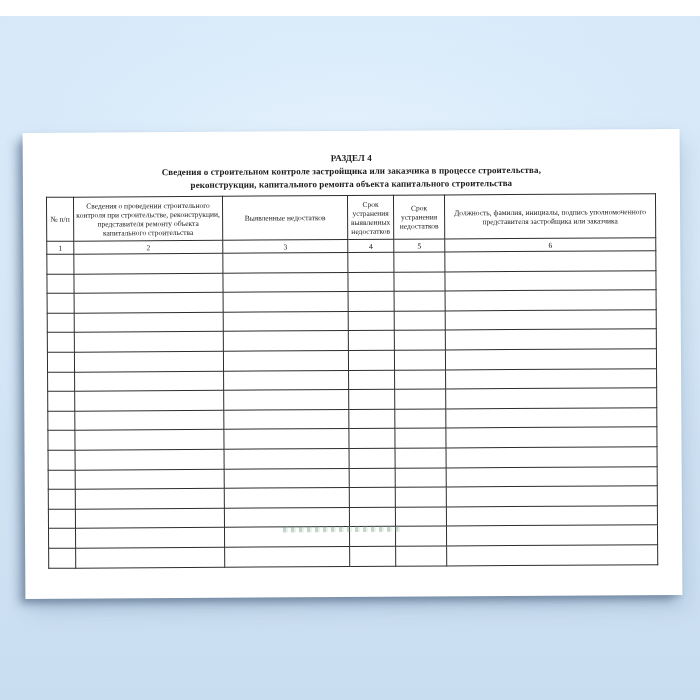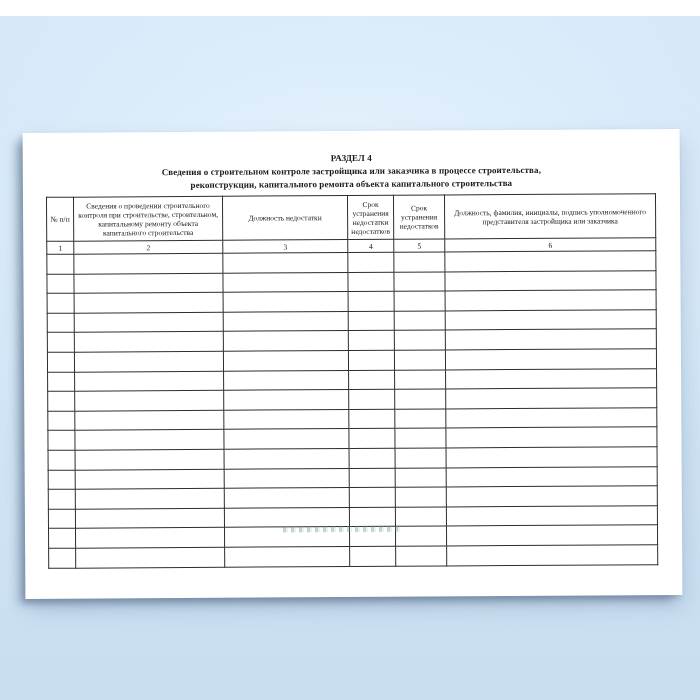--- a/index.html
+++ b/index.html
@@ -94,23 +94,23 @@
         <col class="c1">
           <col class="c2">
           <col class="c3">
           <col class="c4">
           <col class="c5">
           <col class="c6">
       </colgroup>
       <thead>
         <tr class="header-row">
           <th>№ п/п</th>
-          <th>Сведения о проведении строительного контроля при строительстве, строительном, капитальному ремонту объекта капитального строительства</th>
-          <th>Должность недостатки</th>
-          <th>Срок устранения недостатки недостатков</th>
+          <th>Сведения о проведении строительного контроля при строительстве, реконструкции, представителя ремонту объекта капитального строительства</th>
+          <th>Выявленные недостатков</th>
+          <th>Срок устранения выявленных недостатков</th>
           <th>Срок устранения недостатков</th>
           <th>Должность, фамилия, инициалы, подпись уполномоченного представителя застройщика или заказчика</th>
         </tr>
         <tr class="number-row">
           <td>1</td>
           <td>2</td>
           <td>3</td>
           <td>4</td>
           <td>5</td>
           <td>6</td>

